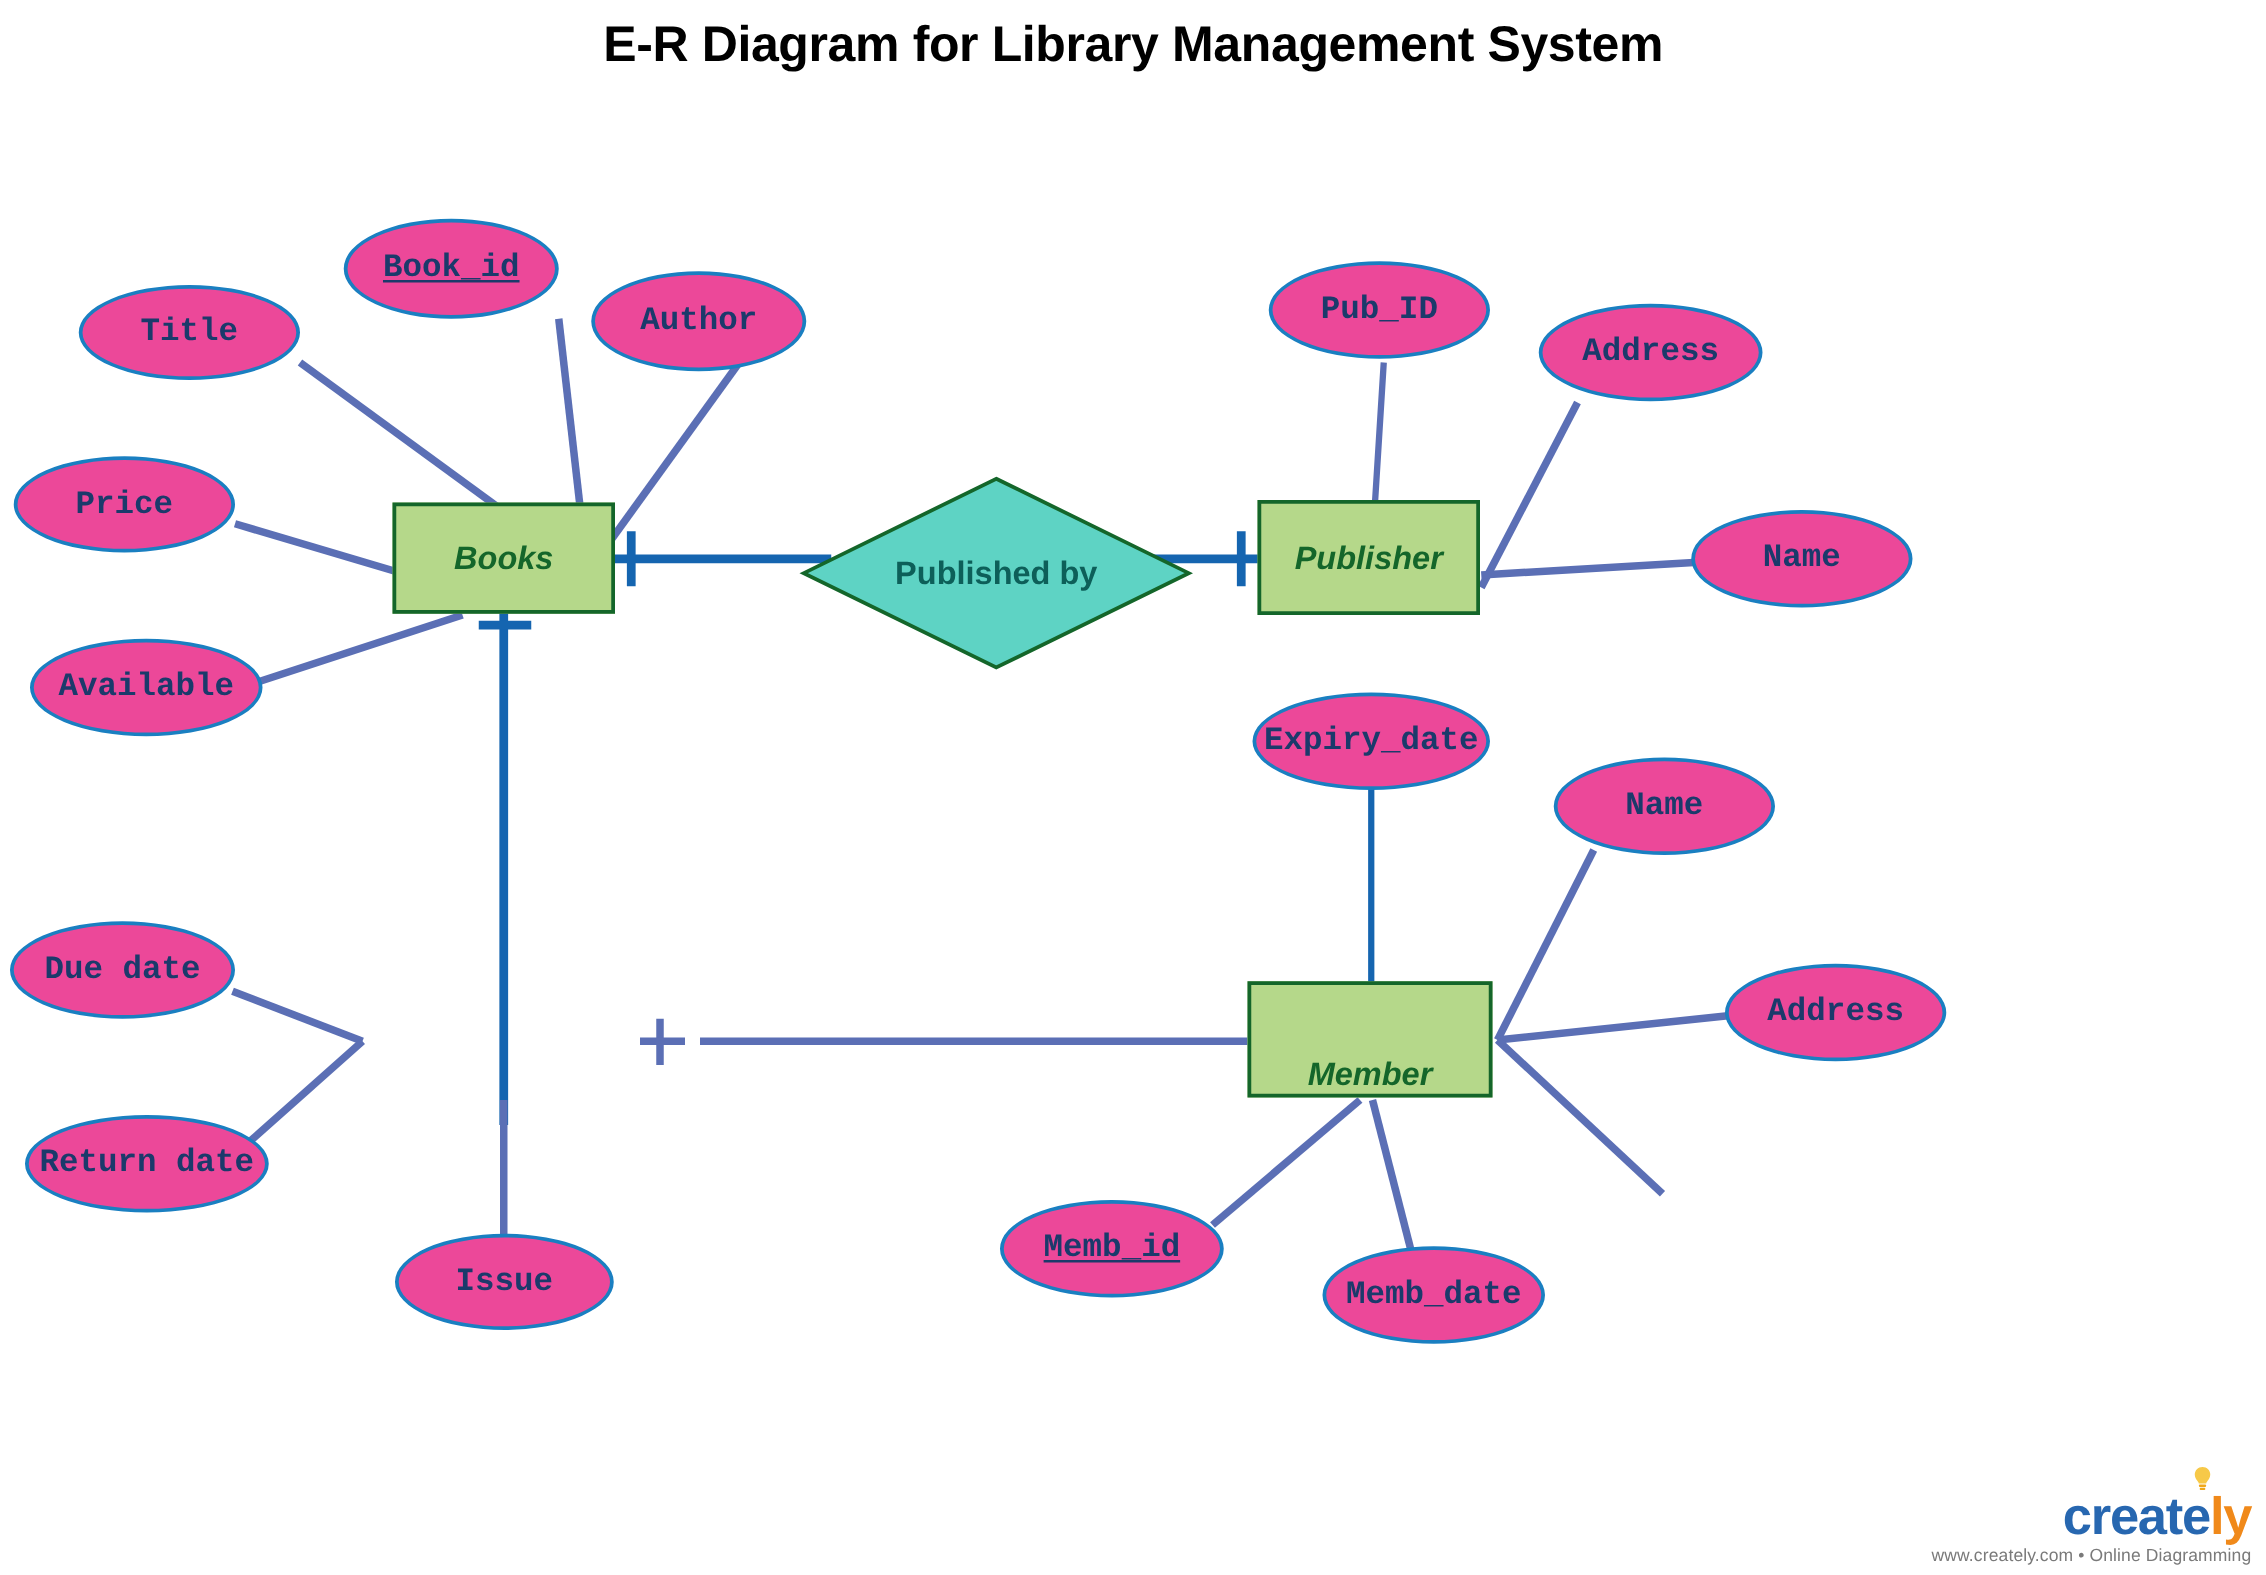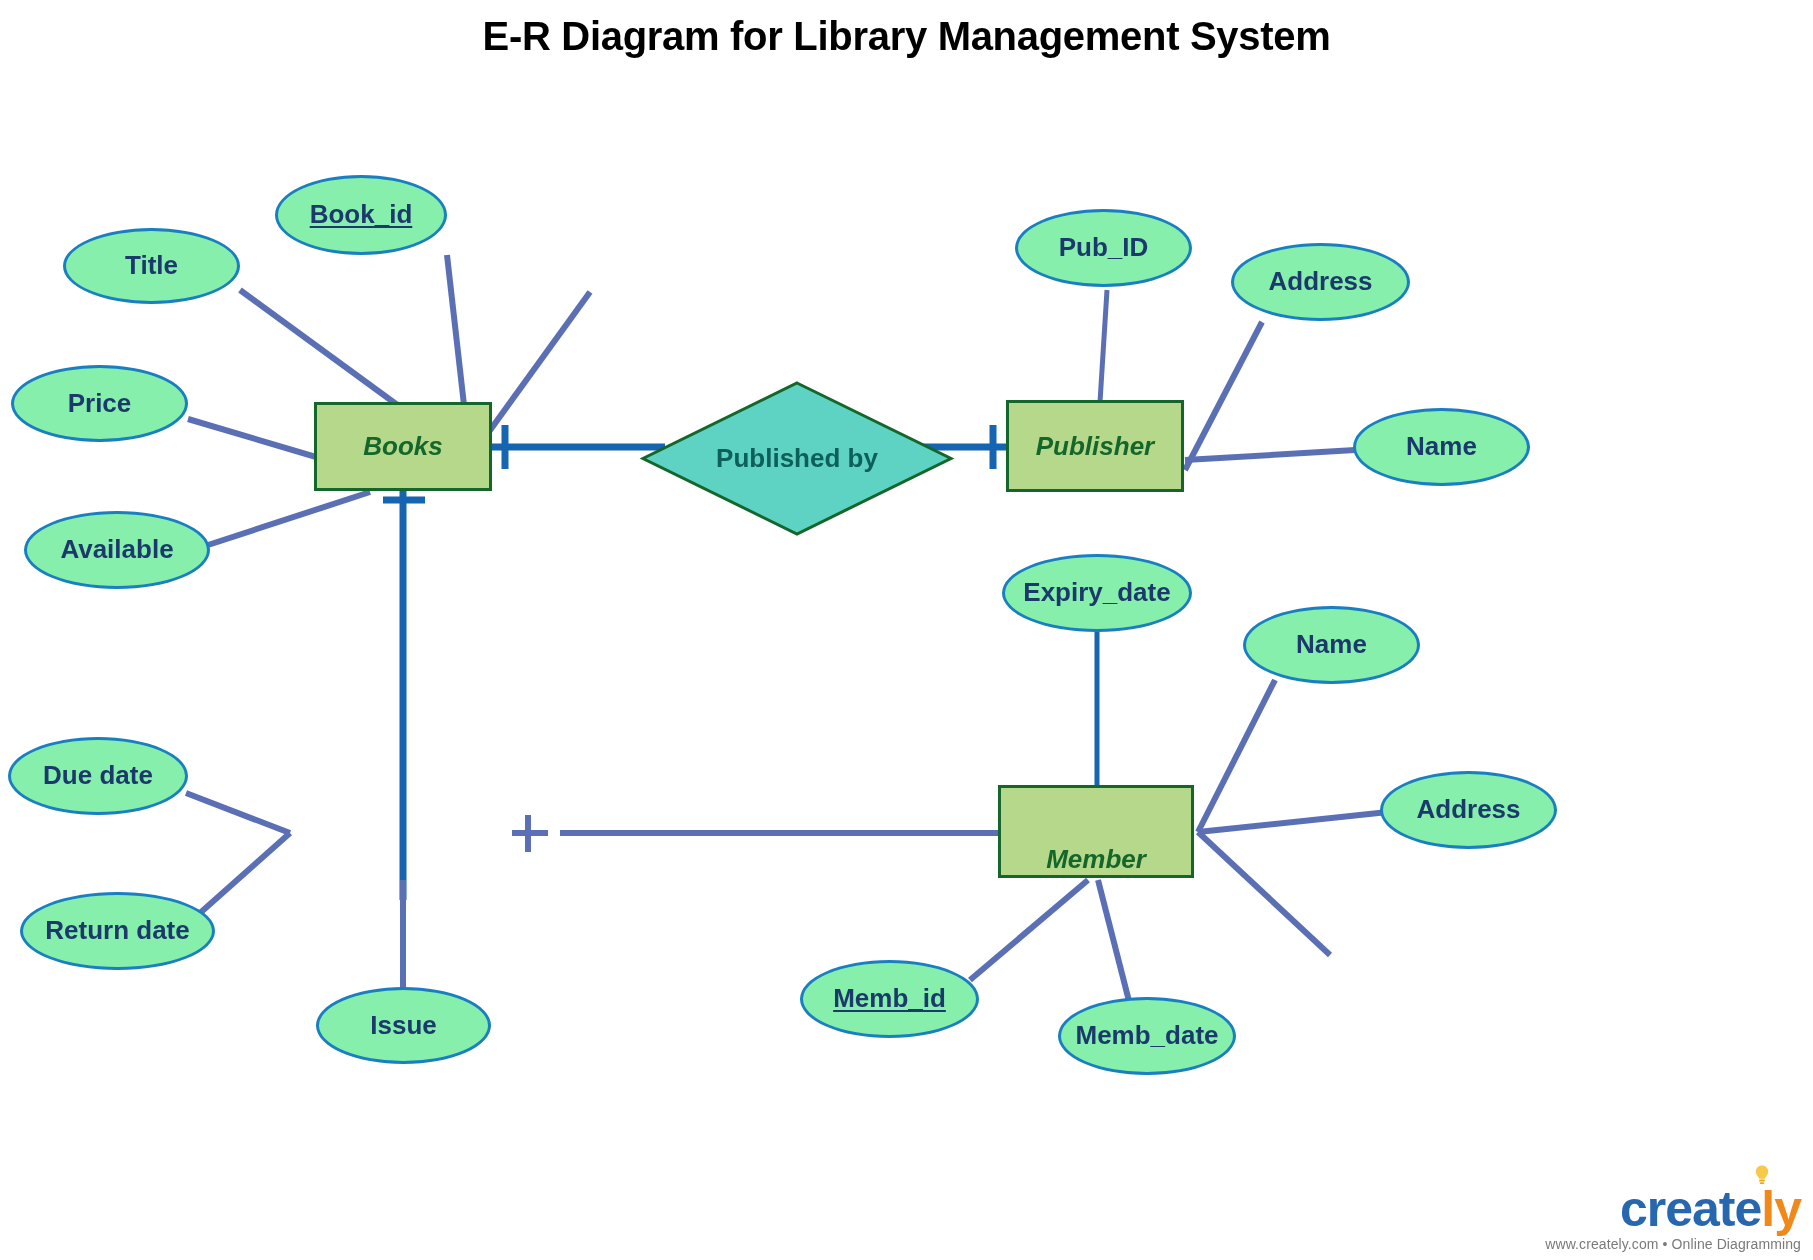--- a/index.html
+++ b/index.html
@@ -38,23 +38,24 @@
     height: 1260px;
   }
   .node {
     position: absolute;
     display: flex;
     align-items: center;
     justify-content: center;
     box-sizing: border-box;
   }
   .ellipse {
-    background: #86efac;
+    background: #ec4899;
     border: 3px solid #1a7fc1;
     border-radius: 50%;
+    font-family: Liberation Mono, monospace;
   }
   .ellipse .lbl {
     color: #1b3a6b;
     font-size: 26px;
     font-weight: bold;
     text-align: center;
     line-height: 1.05;
     padding: 0 6px;
   }
   .ellipse .lbl.pk {
@@ -97,21 +98,21 @@
     pointer-events: none;
   }
   #watermark {
     position: absolute;
     right: 12px;
     bottom: 8px;
     text-align: right;
     user-select: none;
   }
   #watermark .brand {
-    font-size: 50px;
+    font-size: 42px;
     font-weight: bold;
     line-height: 1;
     letter-spacing: -1px;
     position: relative;
     display: inline-block;
   }
   #watermark .brand .c1 { color: #2767b0; }
   #watermark .brand .c2 { color: #f0891a; }
   #watermark .bulb {
     position: absolute;
@@ -173,20 +174,23 @@
   </svg>
 
   <div class="node ellipse" style="left:63px; top:228px; width:177px; height:76px;">
     <span class="lbl">Title</span>
   </div>
 
   <div class="node ellipse" style="left:275px; top:175px; width:172px; height:80px;">
     <span class="lbl pk">Book_id</span>
   </div>
 
+  <div class="node ellipse" style="left:473px; top:217px; width:172px; height:80px;">
+    <span class="lbl">Author</span>
+  </div>
 
   <div class="node ellipse" style="left:11px; top:365px; width:177px; height:77px;">
     <span class="lbl">Price</span>
   </div>
 
   <div class="node ellipse" style="left:24px; top:511px; width:186px; height:78px;">
     <span class="lbl">Available</span>
   </div>
 
   <div class="node ellipse" style="left:1015px; top:209px; width:177px; height:78px;">

